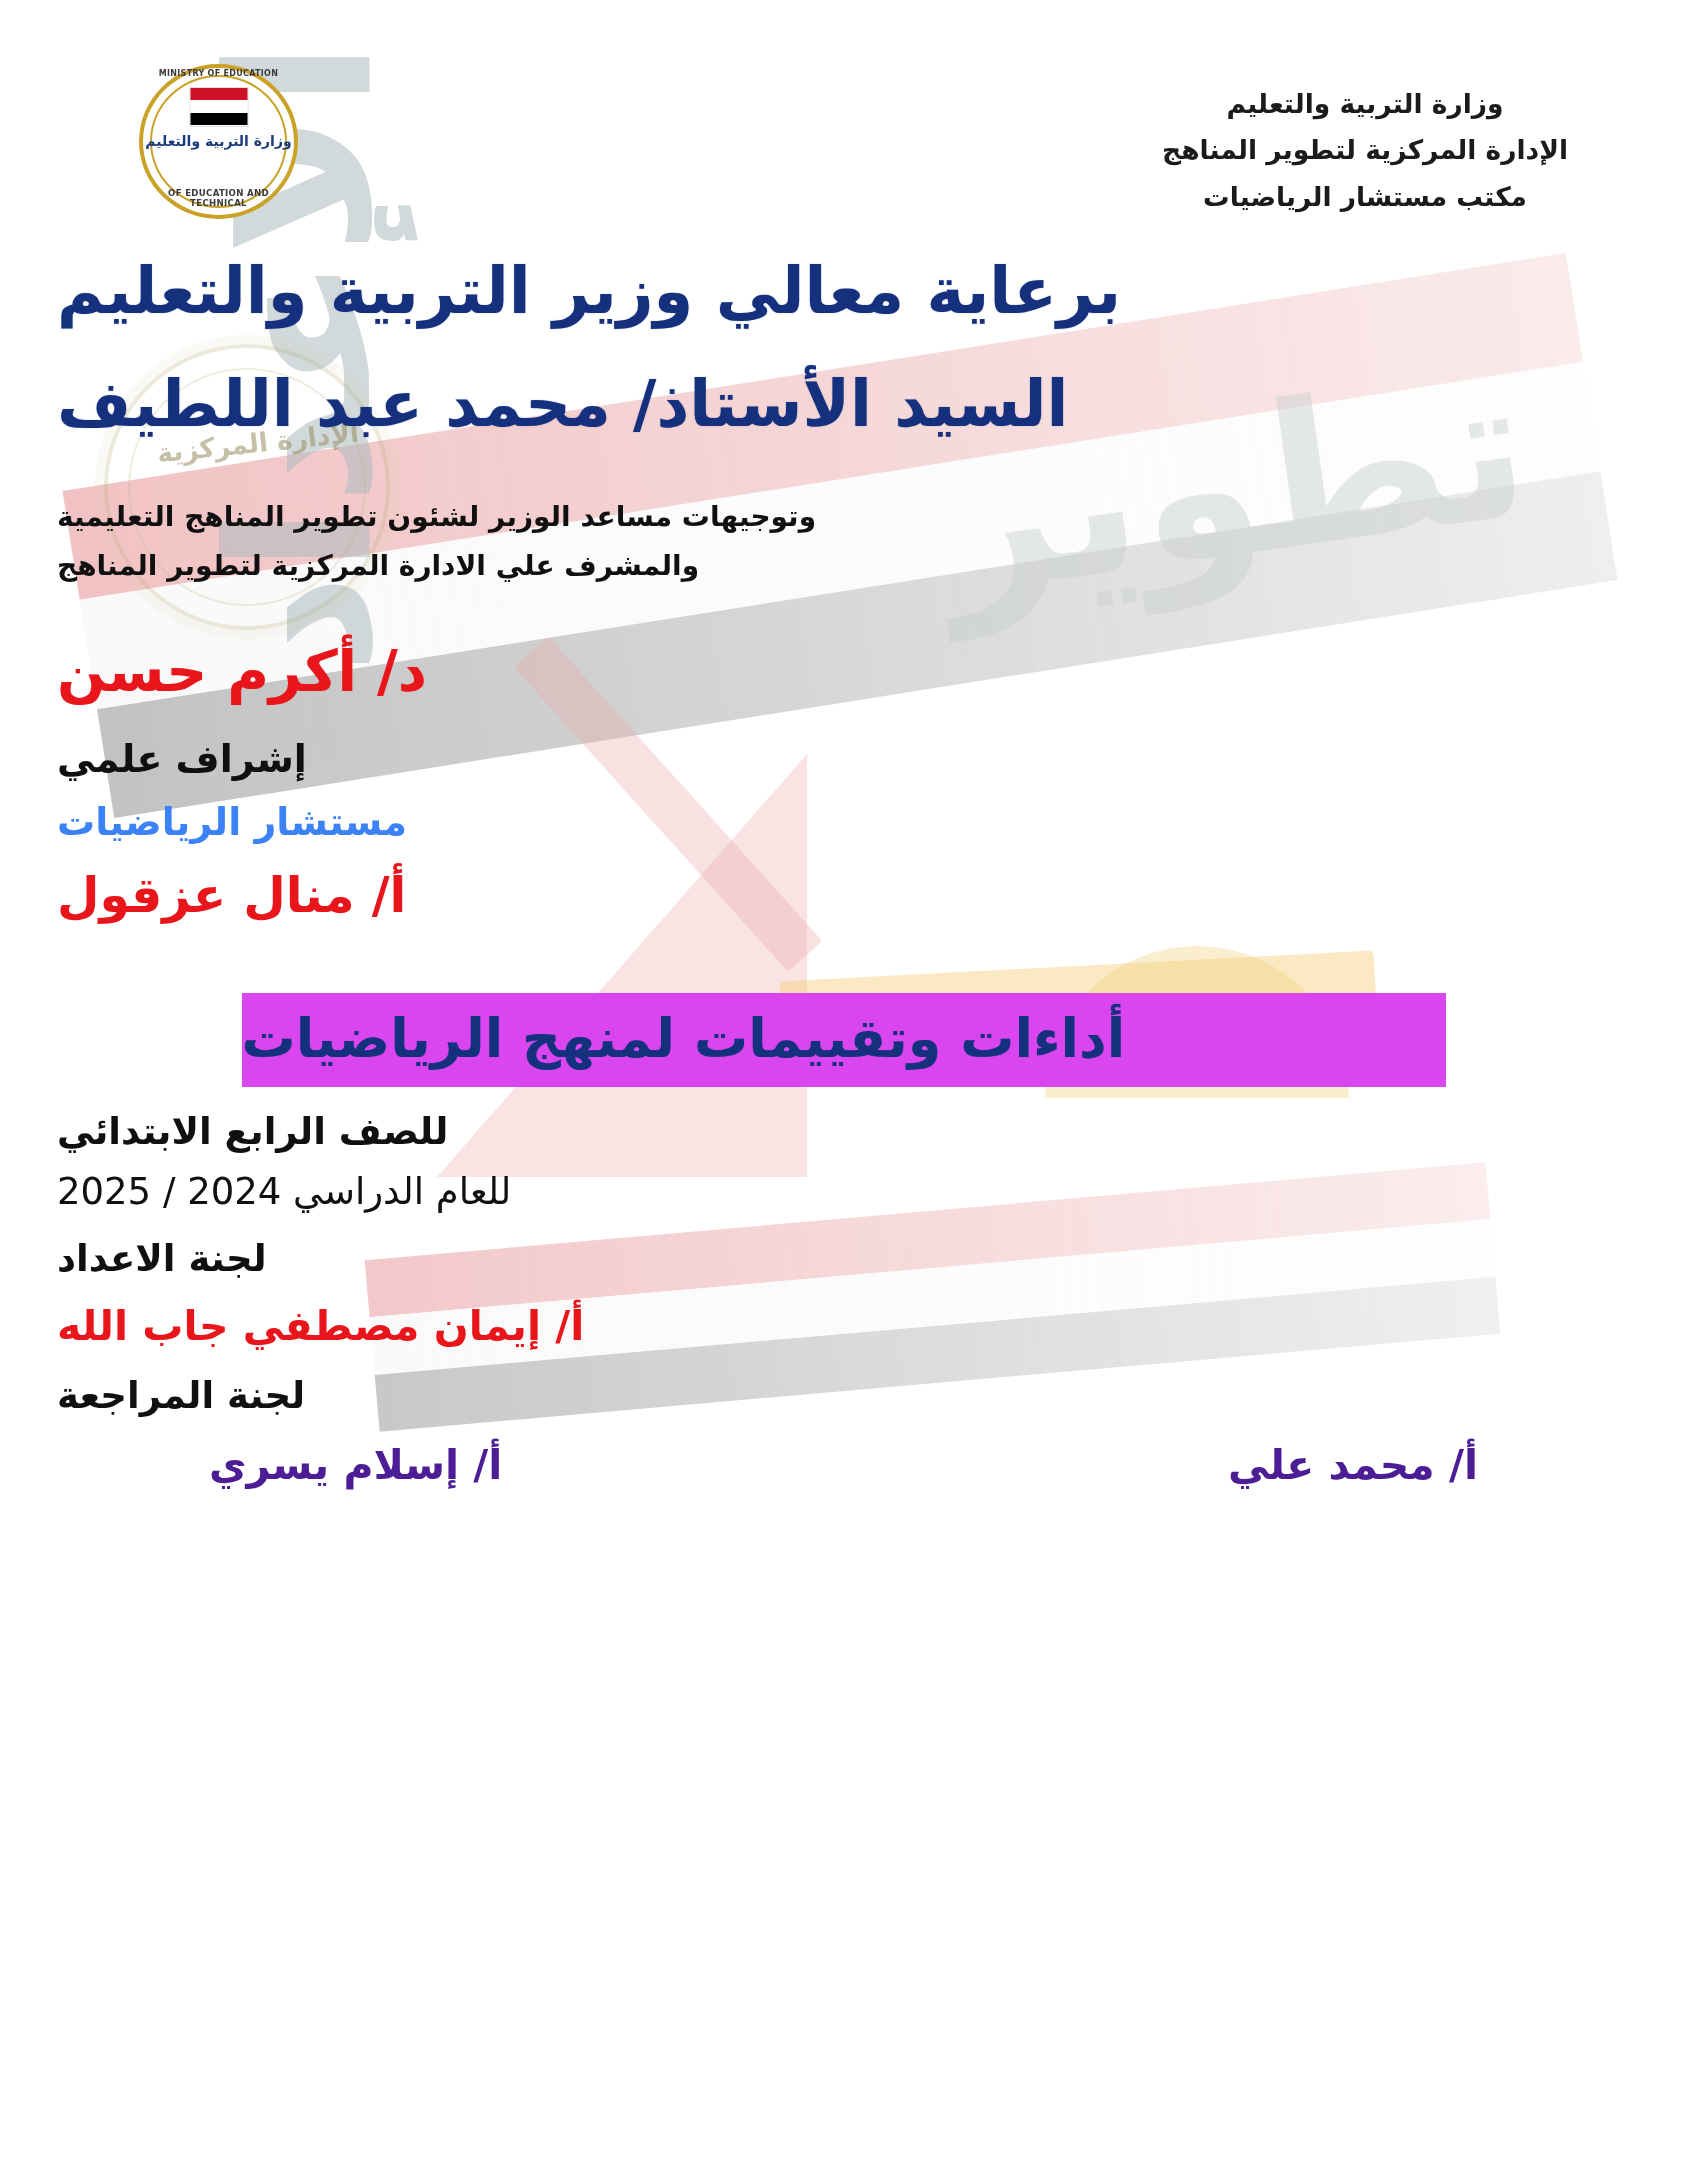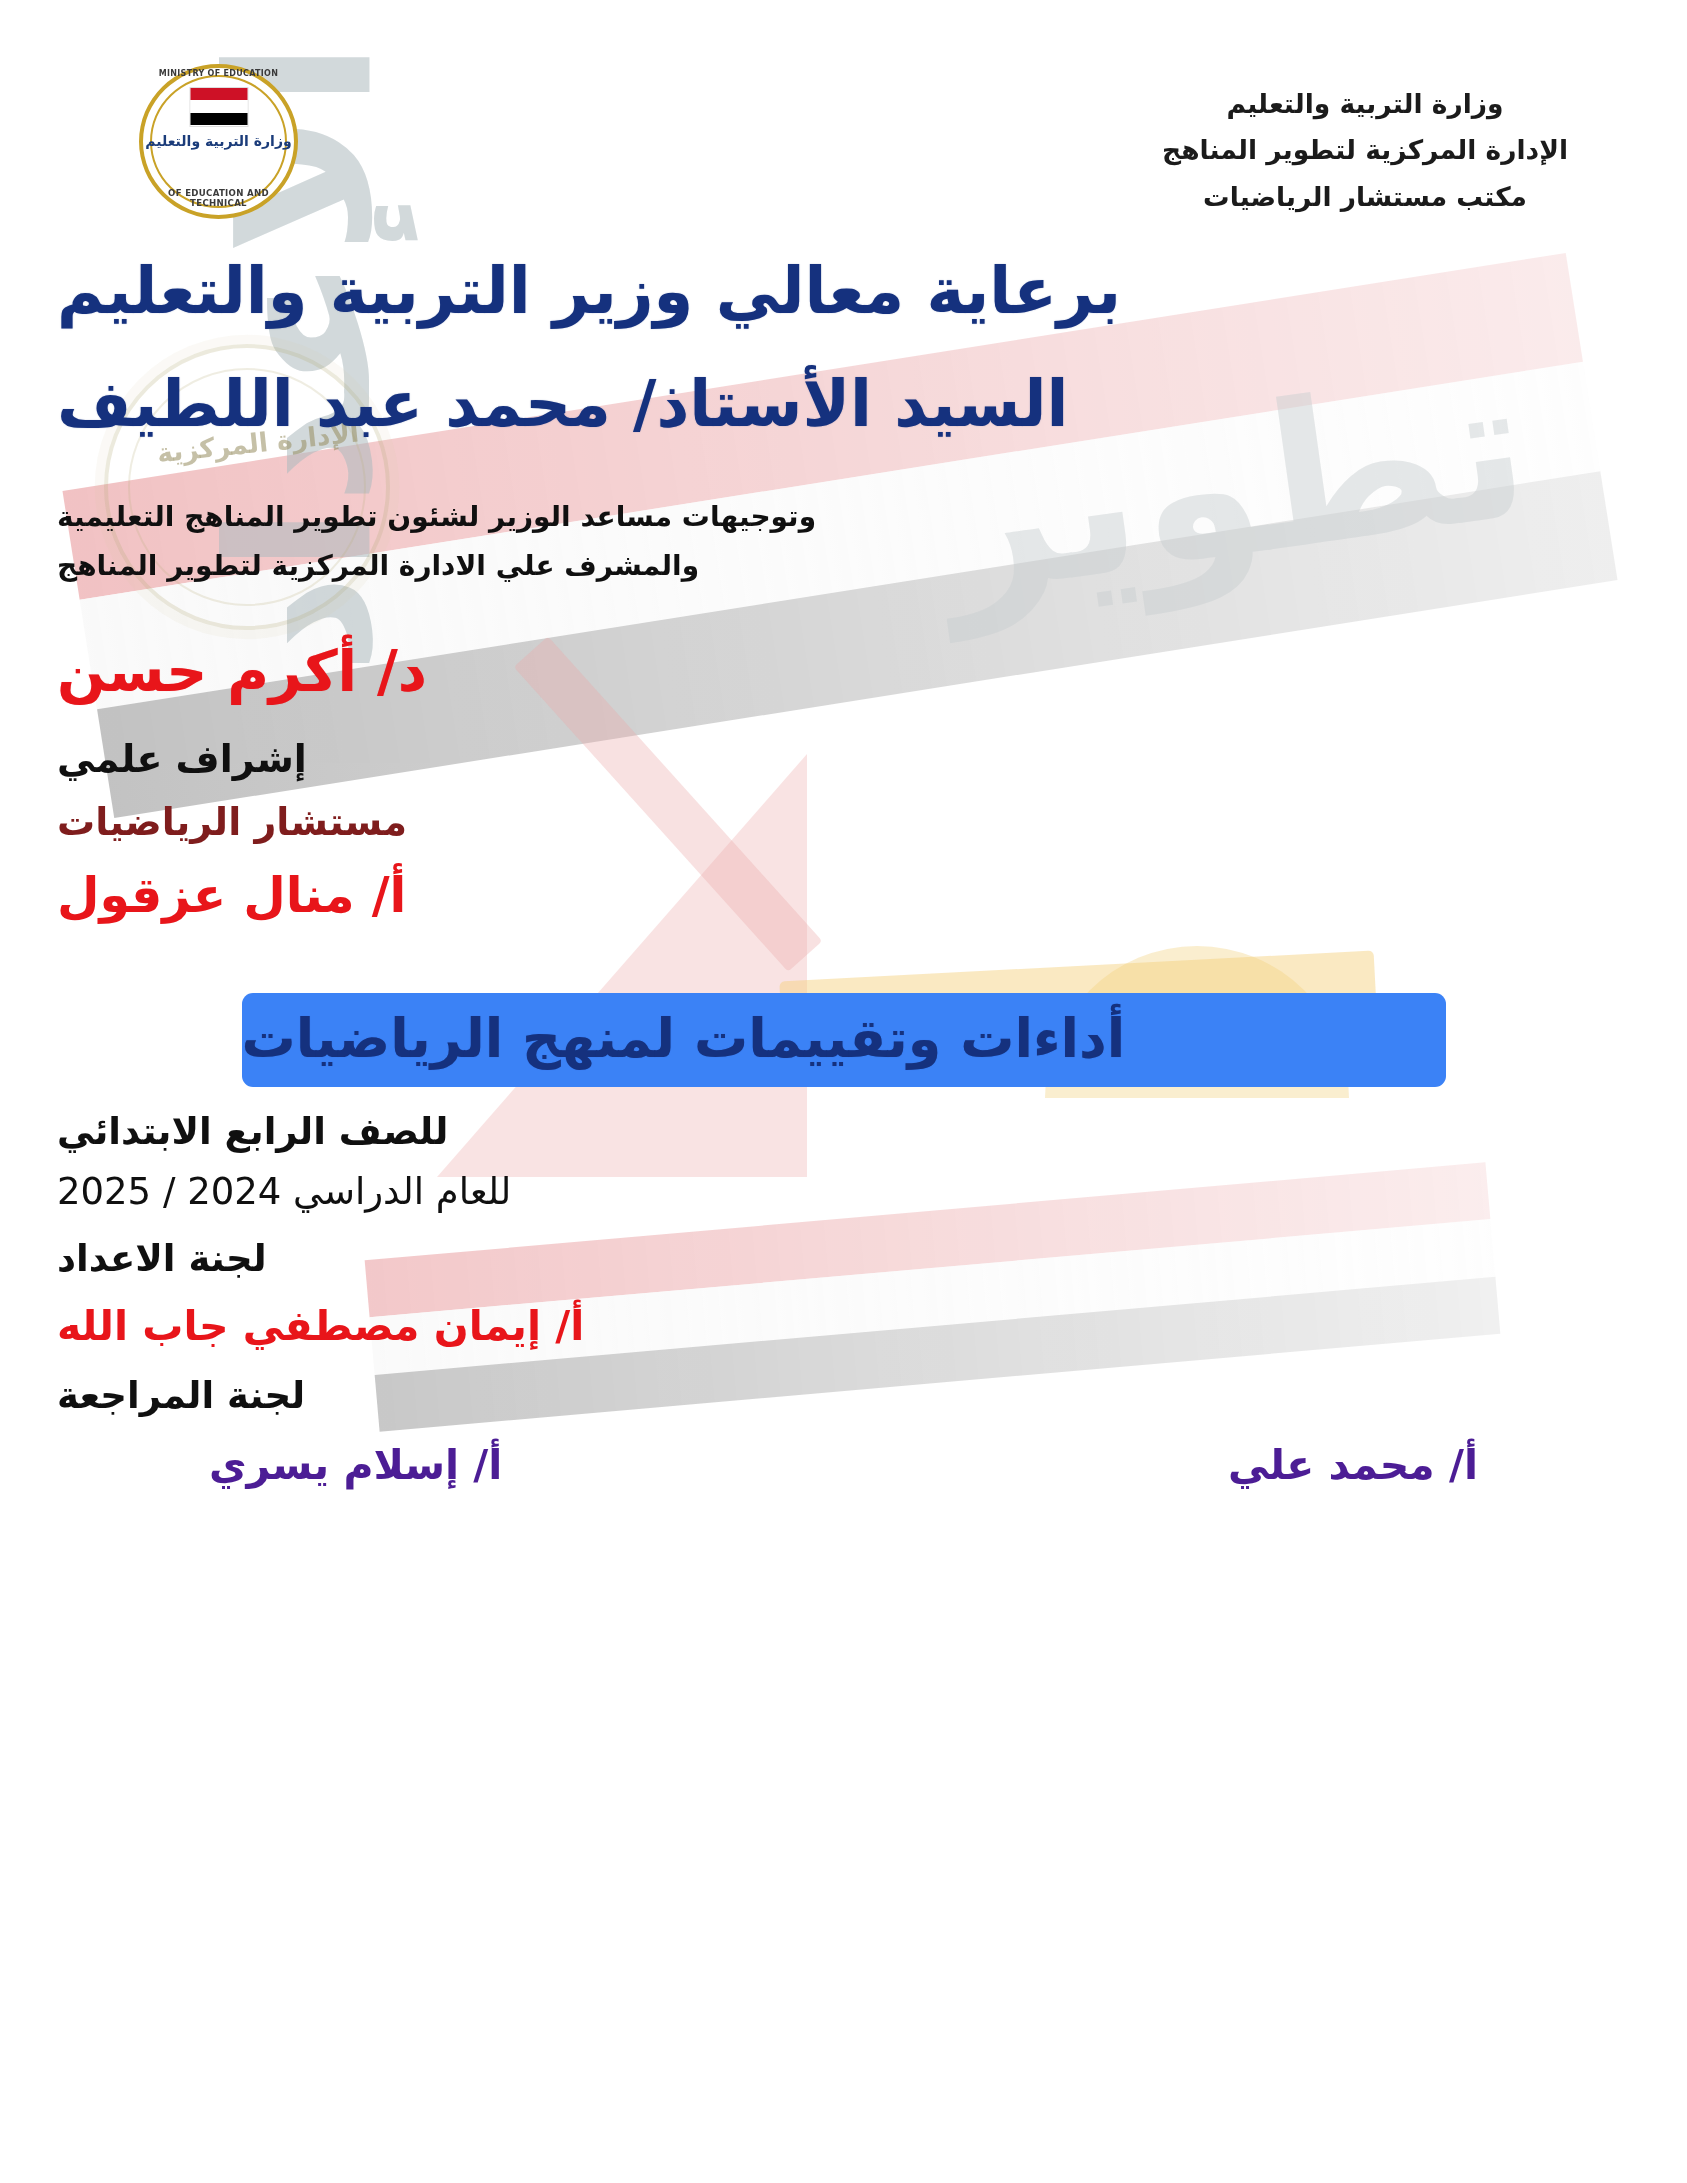--- a/index.html
+++ b/index.html
@@ -270,38 +270,37 @@
     text-shadow: 0 0 0.7px rgba(232,21,26,.4);
   }
   .t-sub {
     color: #101010;
     font-weight: bold;
     font-size: 38px;
     margin-top: 26.5px;
     line-height: 1.55;
   }
   .t-sub2 {
-    color: #7f1d1d;
+    color: #3b82f6;
     font-weight: bold;
     font-size: 38px;
     margin-top: 4px;
     line-height: 1.55;
   }
   .t-red-mid {
     color: #e8151a;
     font-weight: bold;
     font-size: 49px;
     margin-top: 14.6px;
   }
   .banner {
     margin: 69px auto 0;
-    background: #3b82f6;
+    background: #d946ef;
     width: 1204px;
     padding: 14.6px 0 17px;
-    border-radius: 11px;
   }
   .banner span {
     color: #15317e;
     font-weight: bold;
     font-size: 54px;
     text-shadow: 0 0 0.7px rgba(21,49,126,.3);
   }
   .t-grade {
     color: #101010;
     font-weight: bold;

